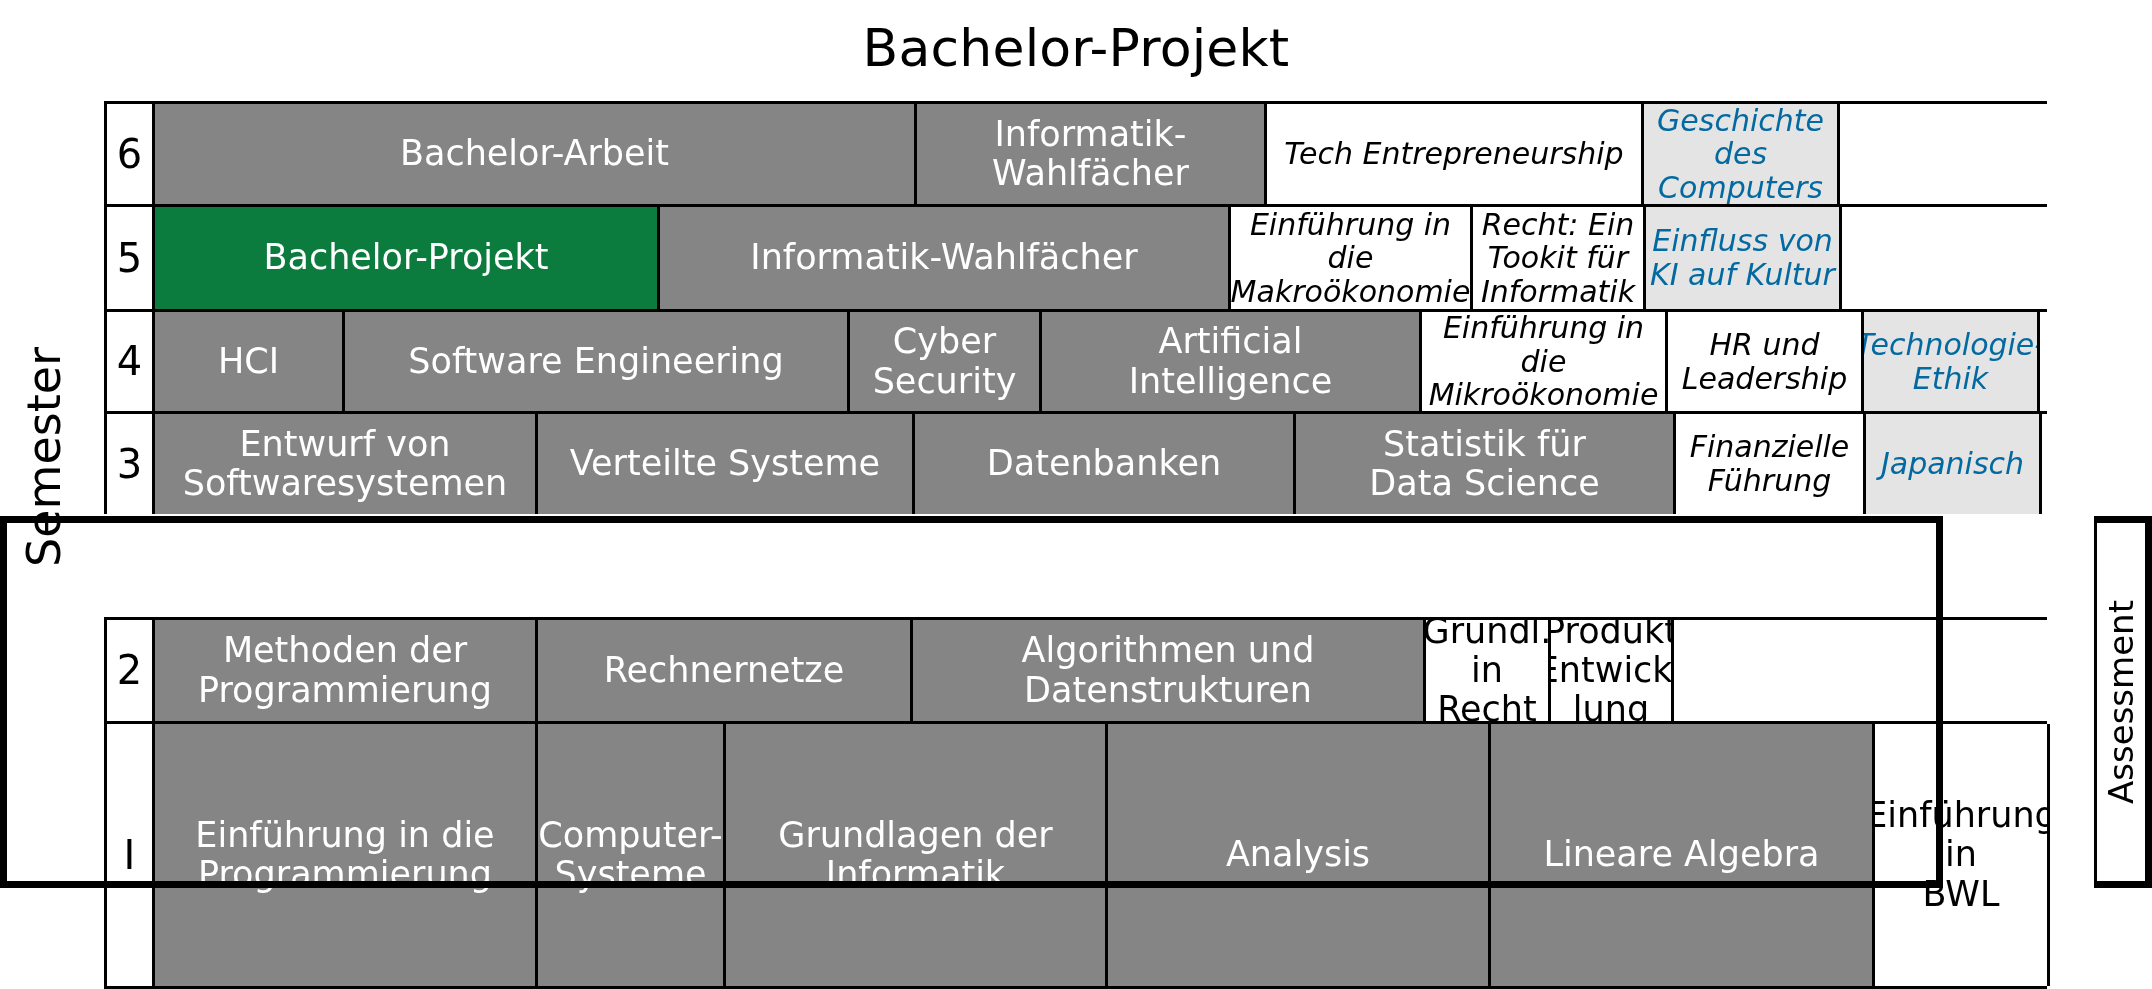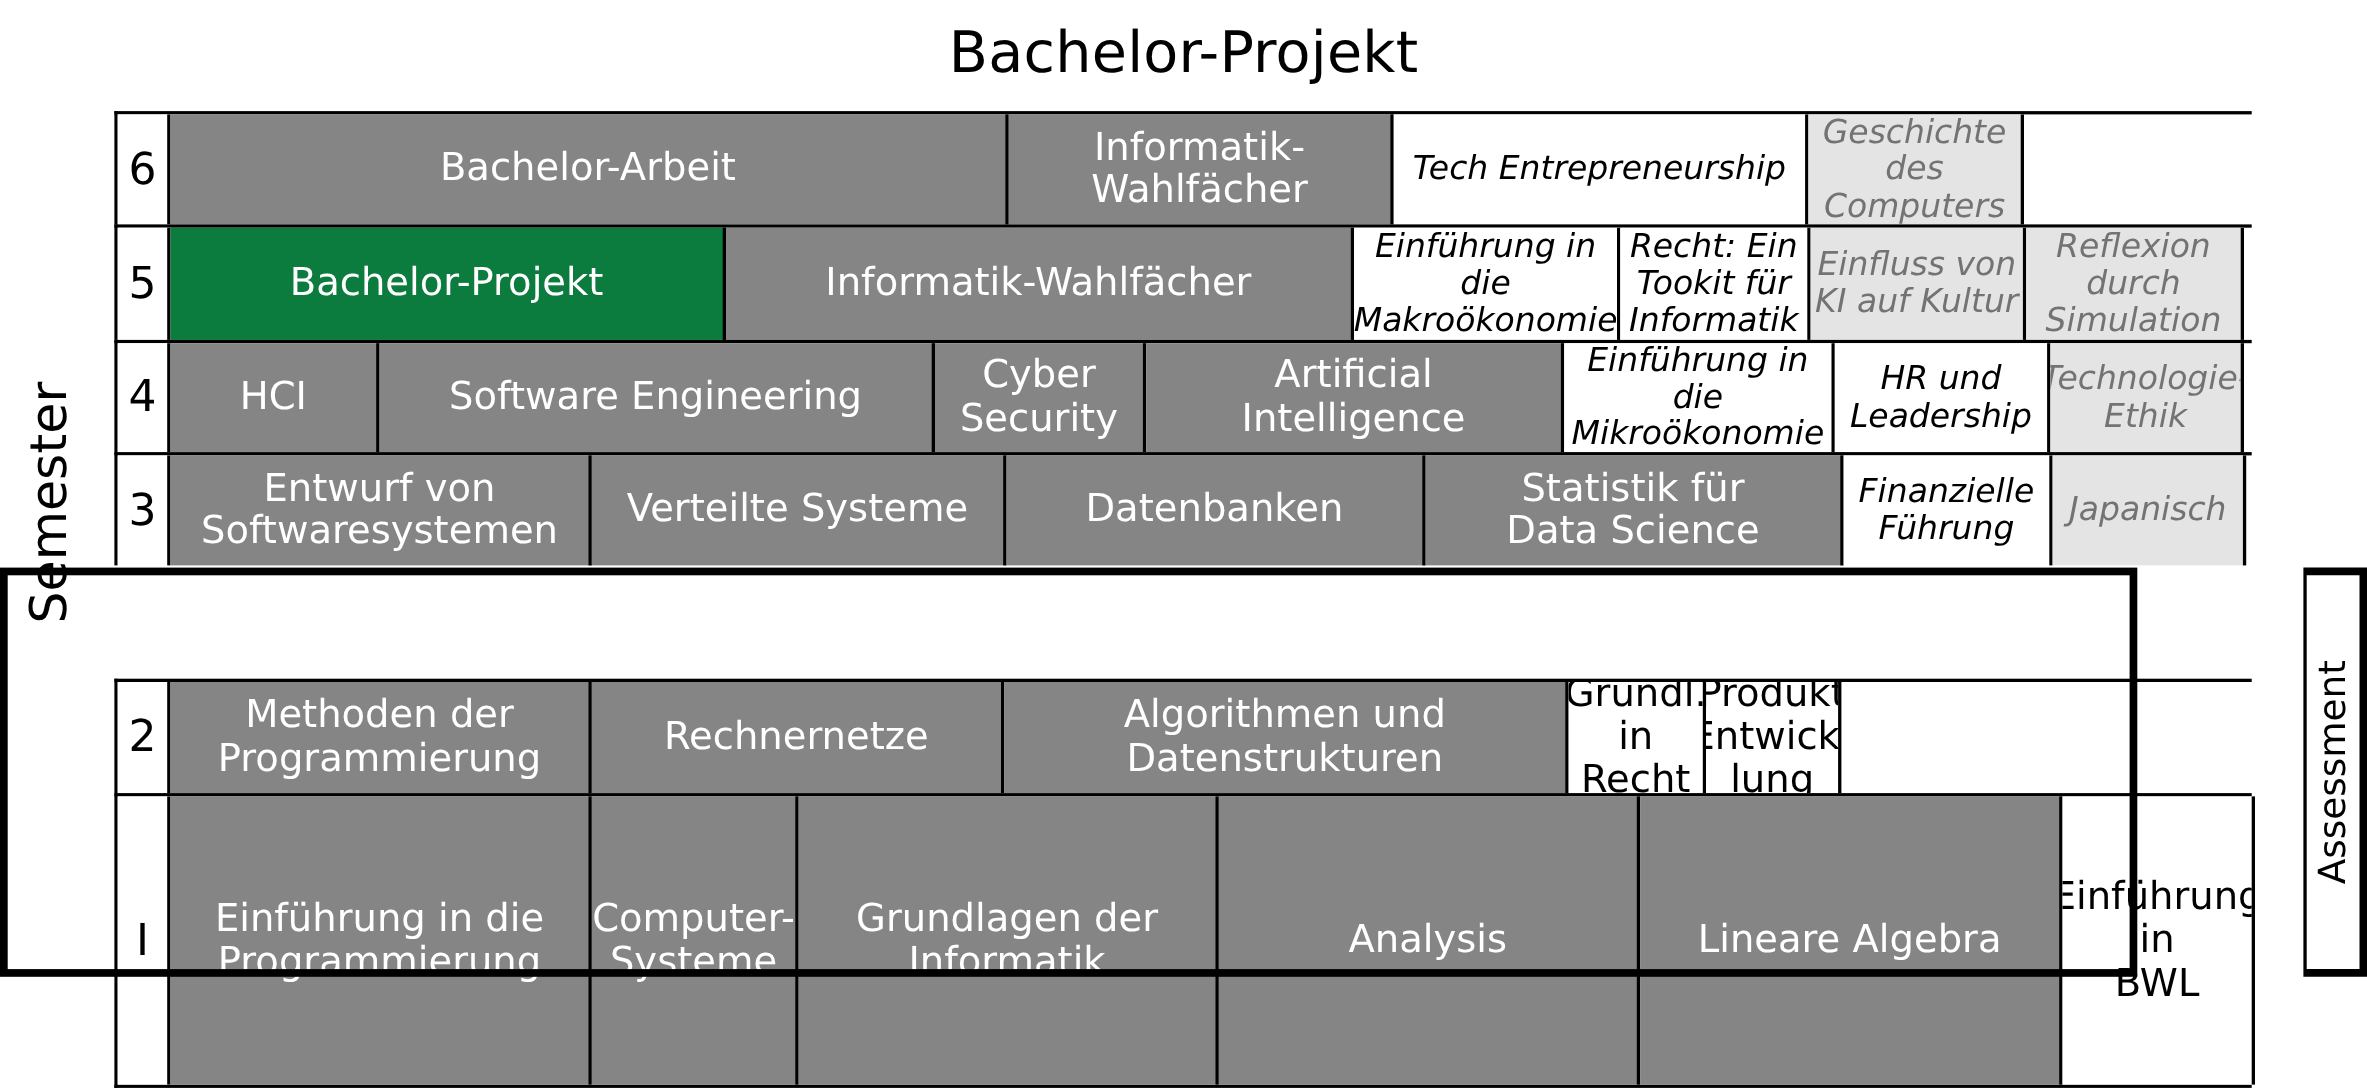--- a/index.html
+++ b/index.html
@@ -109,21 +109,21 @@
   .c-white {
     background: #ffffff;
     color: #000000;
     font-size: 30px;
     font-style: italic;
     font-weight: 400;
   }
   
   .c-light {
     background: #E4E4E4;
-    color: #737373;
+    color: #0369a1;
     font-size: 30px;
     font-style: italic;
     font-weight: 400;
   }
   
   .c-plain {
     background: #ffffff;
     color: #000000;
     font-size: 35px;
     font-weight: 400;
@@ -181,21 +181,20 @@
         <div class="cell c-white" style="flex: 0 0 377px; width: 377px;">Tech Entrepreneurship</div>
         <div class="cell c-light" style="flex: 0 0 196px; width: 196px;">Geschichte des<br>Computers</div>
       </div>
       <div class="grid-row" style="top: 103px; height: 105px;">
         <div class="cell sem-cell">5</div>
         <div class="cell c-highlight" style="flex: 0 0 505px; width: 505px;">Bachelor-Projekt</div>
         <div class="cell c-core" style="flex: 0 0 571px; width: 571px;">Informatik-Wahlfächer</div>
         <div class="cell c-white" style="flex: 0 0 242px; width: 242px;">Einführung in die<br>Makroökonomie</div>
         <div class="cell c-white" style="flex: 0 0 173px; width: 173px;">Recht: Ein<br>Tookit für<br>Informatik</div>
         <div class="cell c-light" style="flex: 0 0 196px; width: 196px;">Einfluss von<br>KI auf Kultur</div>
-        <div class="cell c-light" style="flex: 0 0 198px; width: 198px;">Reflexion<br>durch<br>Simulation</div>
       </div>
       <div class="grid-row" style="top: 208px; height: 102px;">
         <div class="cell sem-cell">4</div>
         <div class="cell c-core" style="flex: 0 0 190px; width: 190px;">HCI</div>
         <div class="cell c-core" style="flex: 0 0 505px; width: 505px;">Software Engineering</div>
         <div class="cell c-core" style="flex: 0 0 192px; width: 192px;">Cyber<br>Security</div>
         <div class="cell c-core" style="flex: 0 0 380px; width: 380px;">Artificial<br>Intelligence</div>
         <div class="cell c-white" style="flex: 0 0 246px; width: 246px;">Einführung in die<br>Mikroökonomie</div>
         <div class="cell c-white" style="flex: 0 0 196px; width: 196px;">HR und<br>Leadership</div>
         <div class="cell c-light" style="flex: 0 0 176px; width: 176px;">Technologie-<br>Ethik</div>

